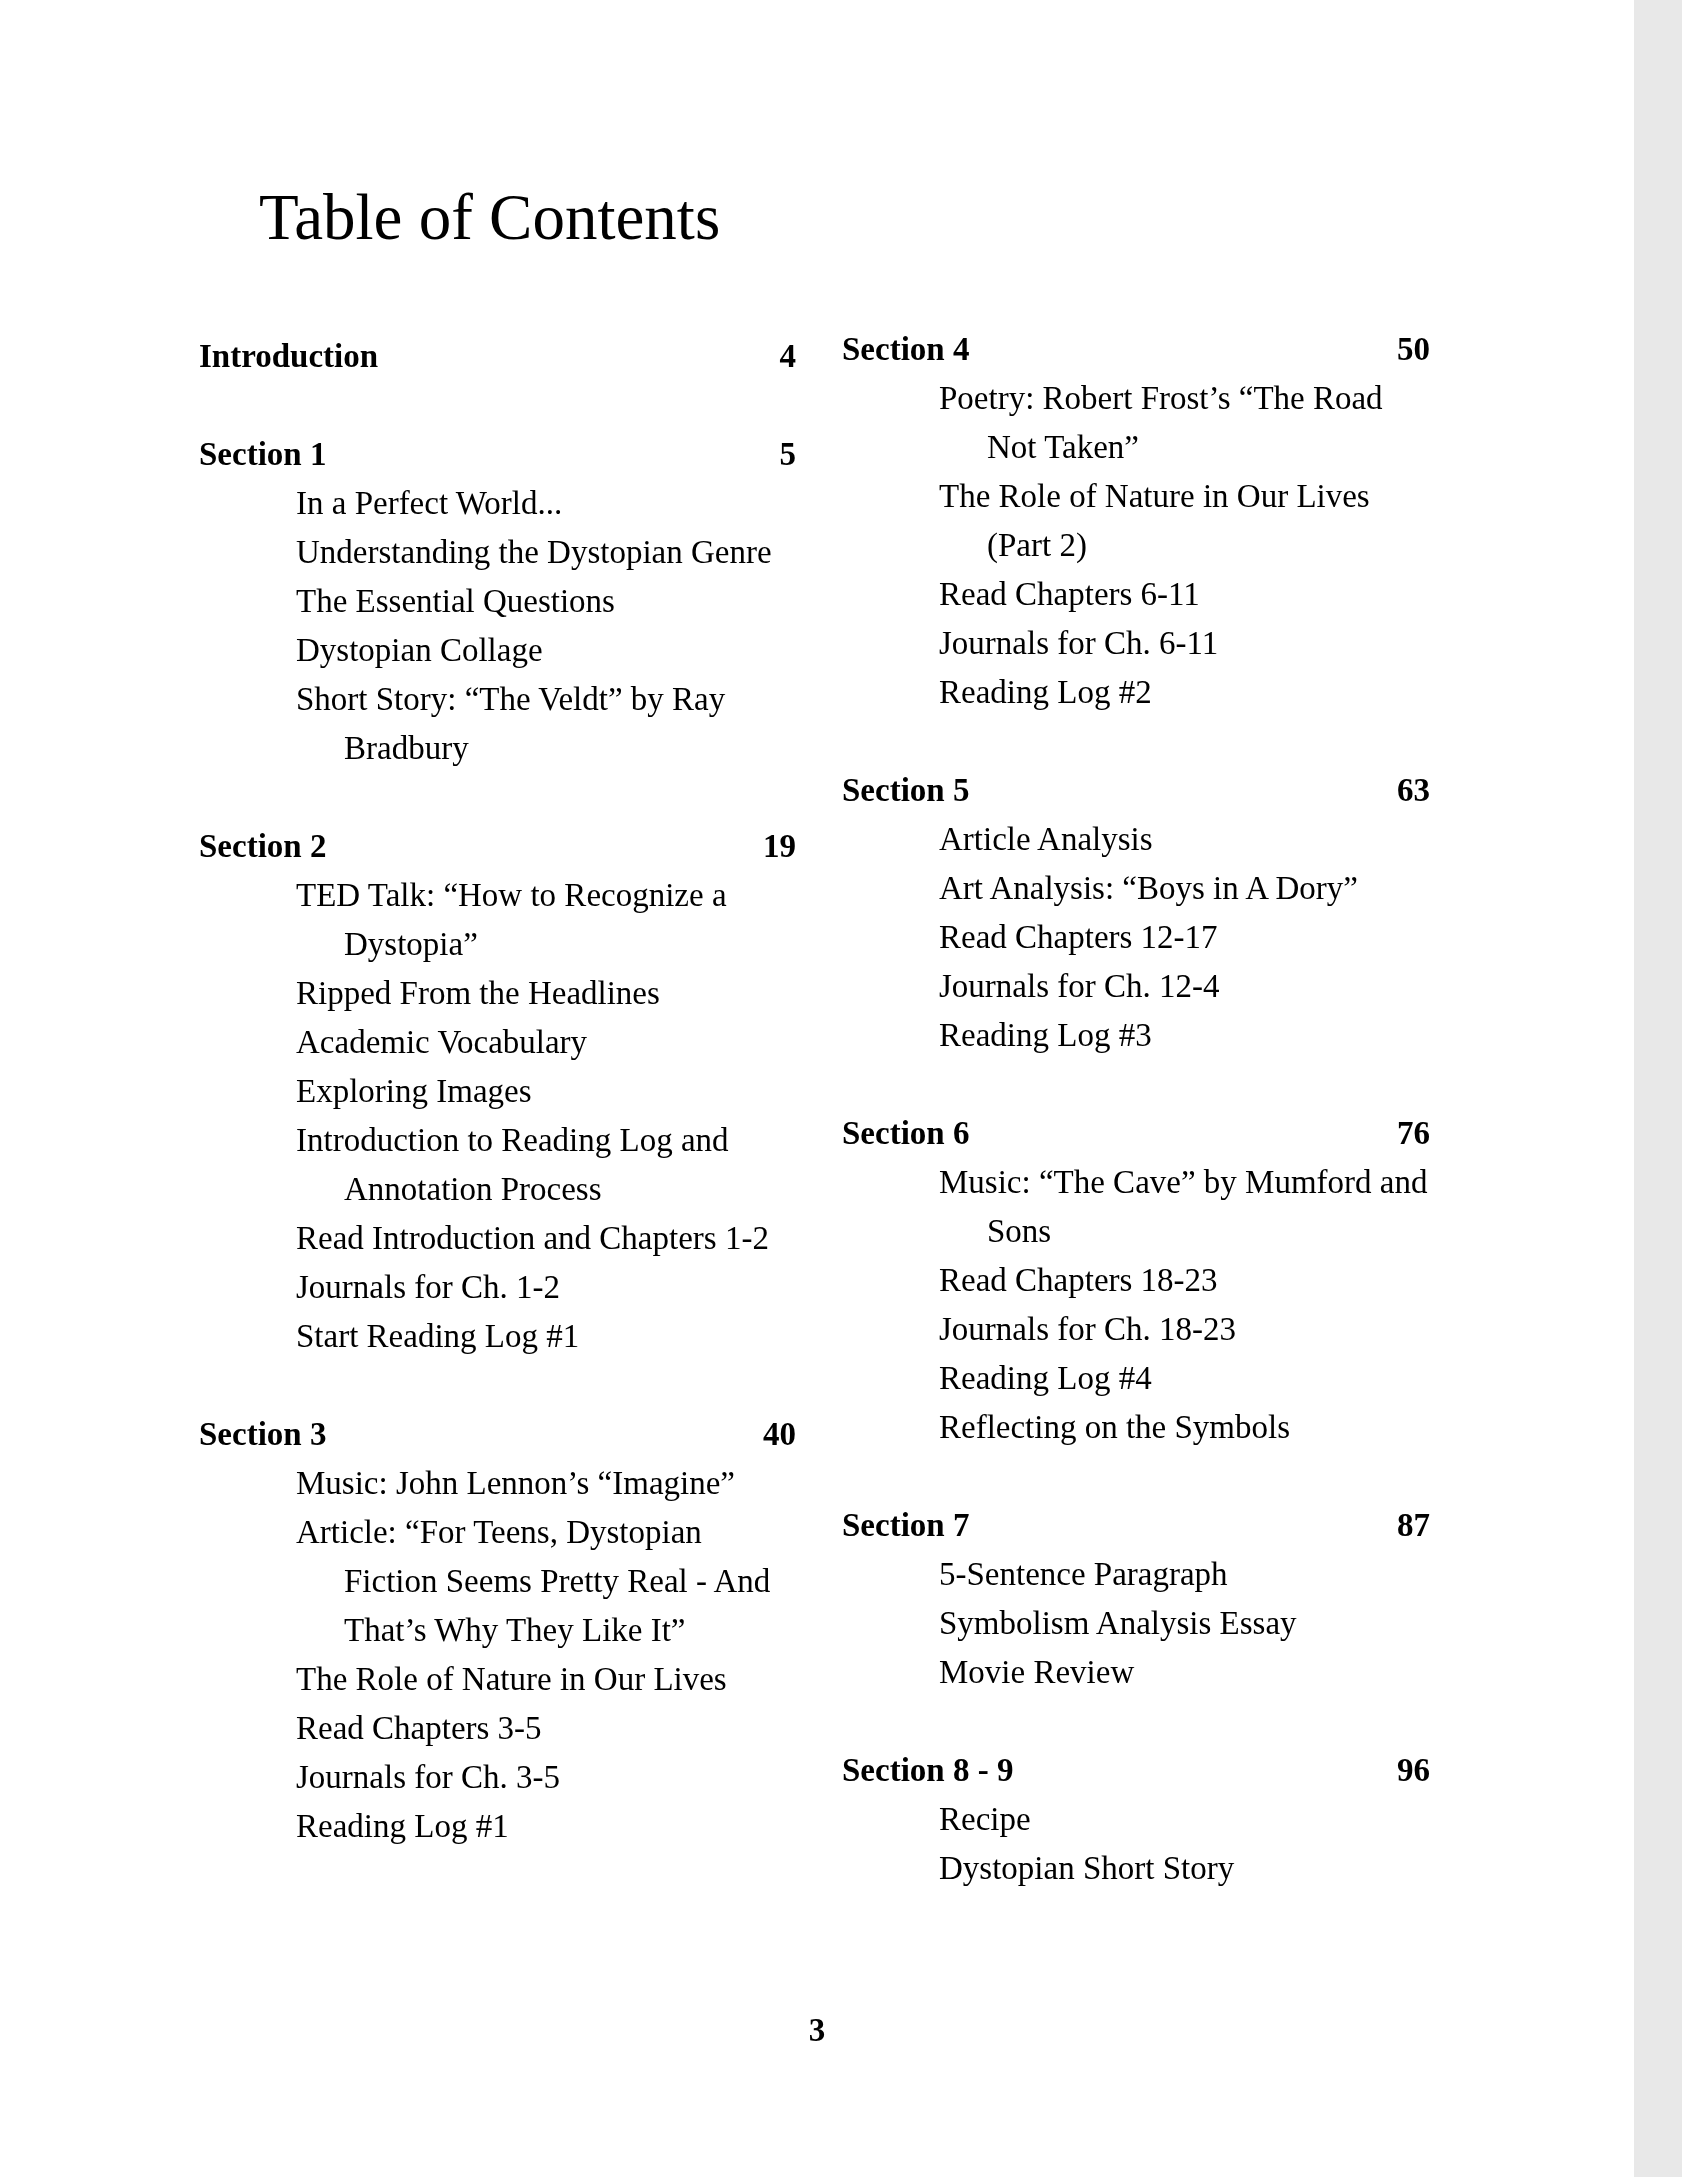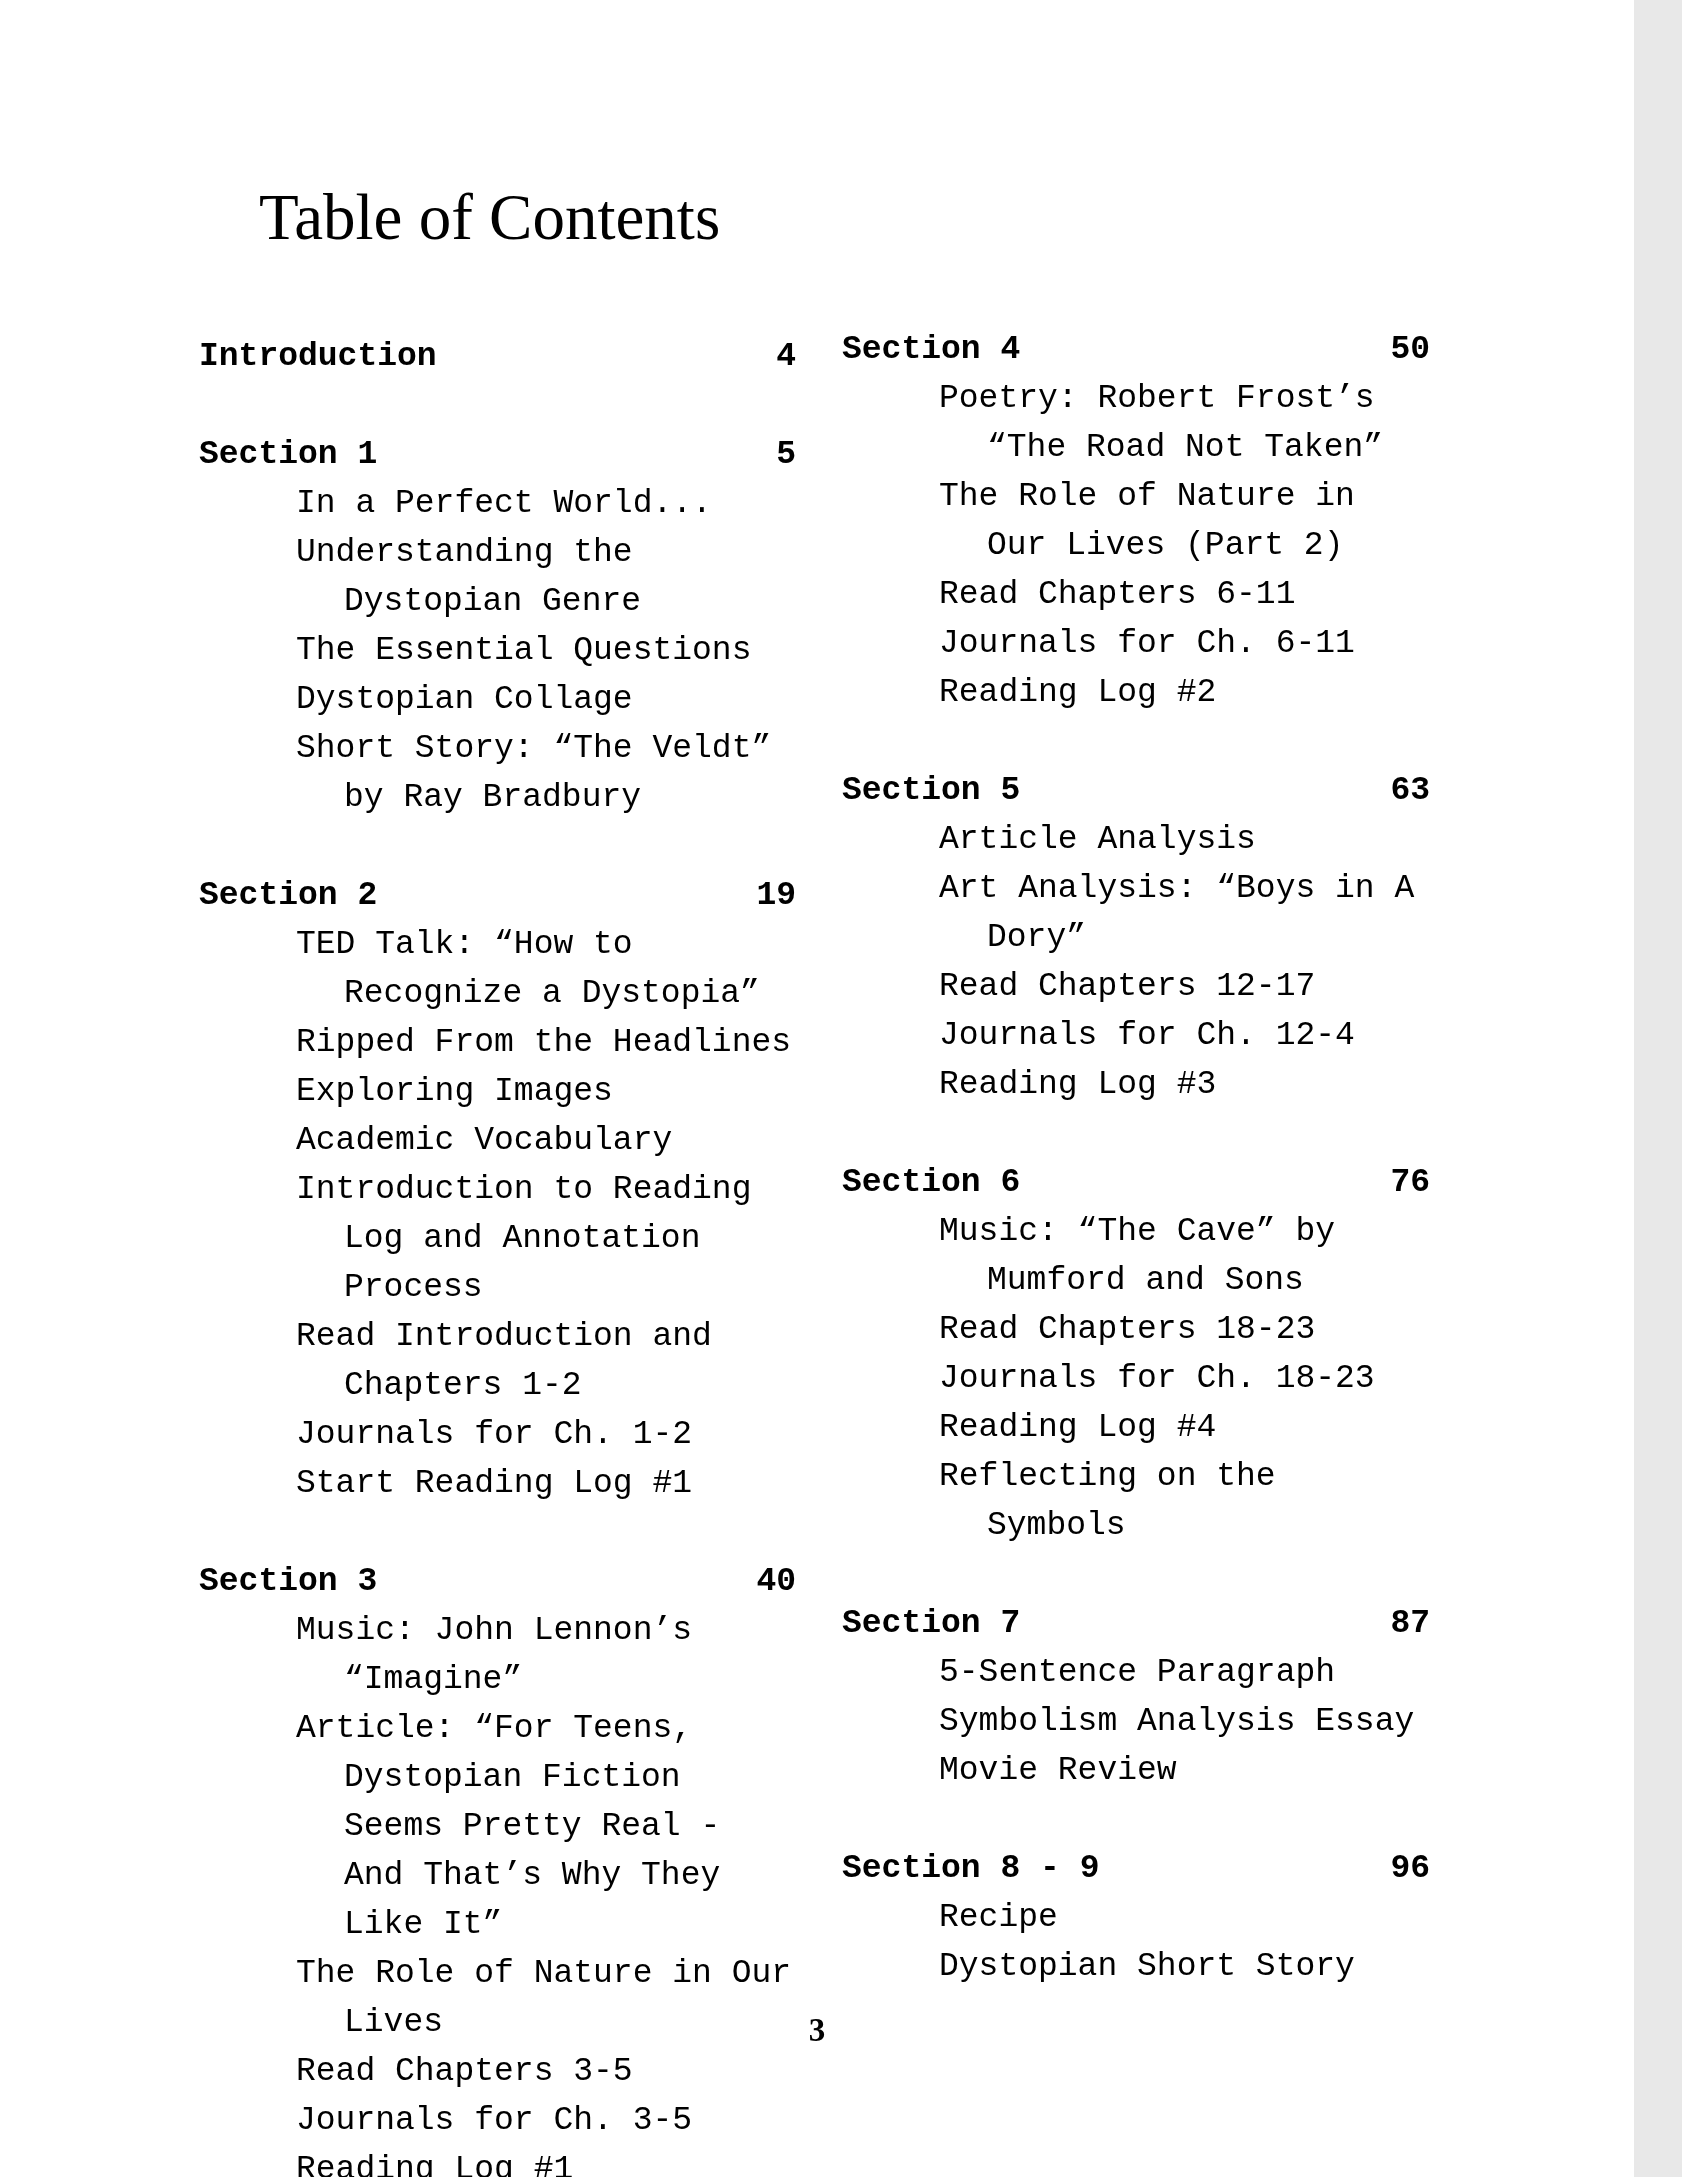--- a/index.html
+++ b/index.html
@@ -20,21 +20,21 @@
     line-height: 78px;
     white-space: nowrap;
   }
   .toc-col {
     position: absolute;
     font-size: 33px;
     line-height: 49px;
   }
   .toc-col.left  { left: 199px;  top: 332px; width: 597px; }
   .toc-col.right { left: 842px; top: 325px; width: 588px; }
-  .sec { margin-bottom: 49px; font-family: Liberation Mono, monospace; }
+  .sec { margin-bottom: 49px; }
   .sec-head {
     display: flex;
     justify-content: space-between;
     align-items: baseline;
     font-weight: bold;
   }
   .sec-title { white-space: nowrap; }
   .sec-page  { white-space: nowrap; }
   .item {
     padding-left: 145px;
@@ -79,22 +79,22 @@
       <div class="item">Short Story: “The Veldt” by Ray Bradbury</div>
     </div>
 
     <div class="sec">
       <div class="sec-head">
         <span class="sec-title">Section 2</span>
         <span class="sec-page">19</span>
       </div>
       <div class="item">TED Talk: “How to Recognize a Dystopia”</div>
       <div class="item">Ripped From the Headlines</div>
+      <div class="item">Academic Vocabulary</div>
       <div class="item">Exploring Images</div>
-      <div class="item">Academic Vocabulary</div>
       <div class="item">Introduction to Reading Log and Annotation Process</div>
       <div class="item">Read Introduction and Chapters 1-2</div>
       <div class="item">Journals for Ch. 1-2</div>
       <div class="item">Start Reading Log #1</div>
     </div>
 
     <div class="sec">
       <div class="sec-head">
         <span class="sec-title">Section 3</span>
         <span class="sec-page">40</span>

